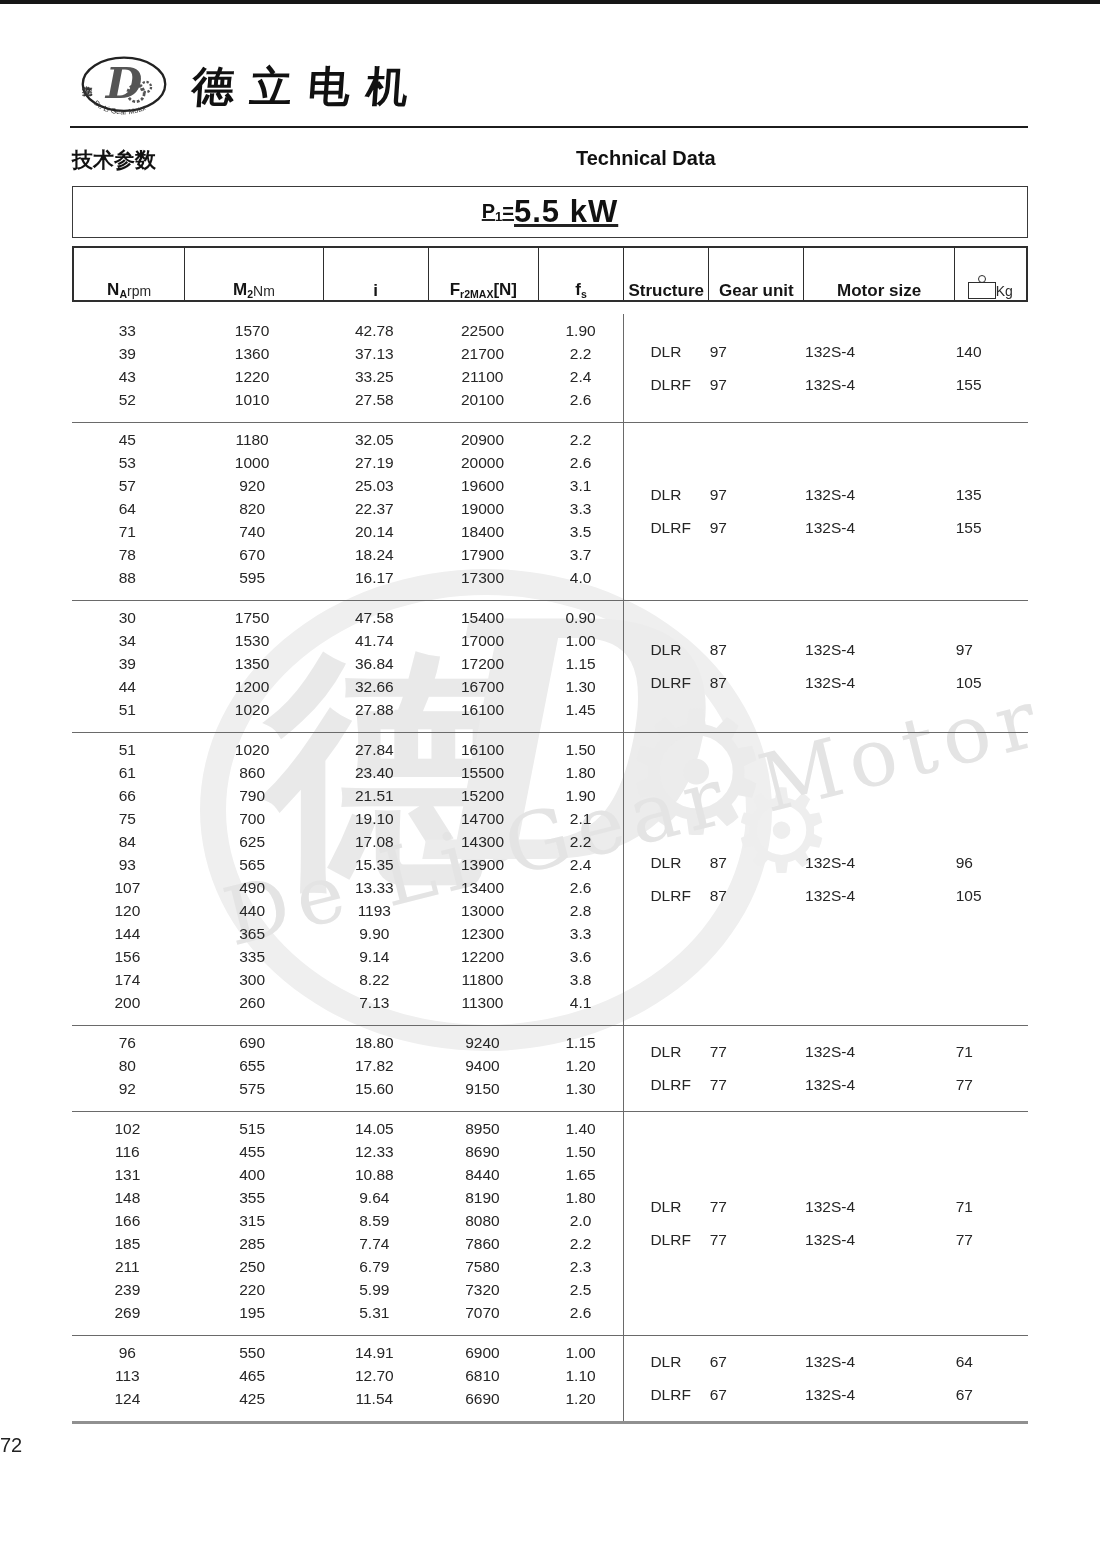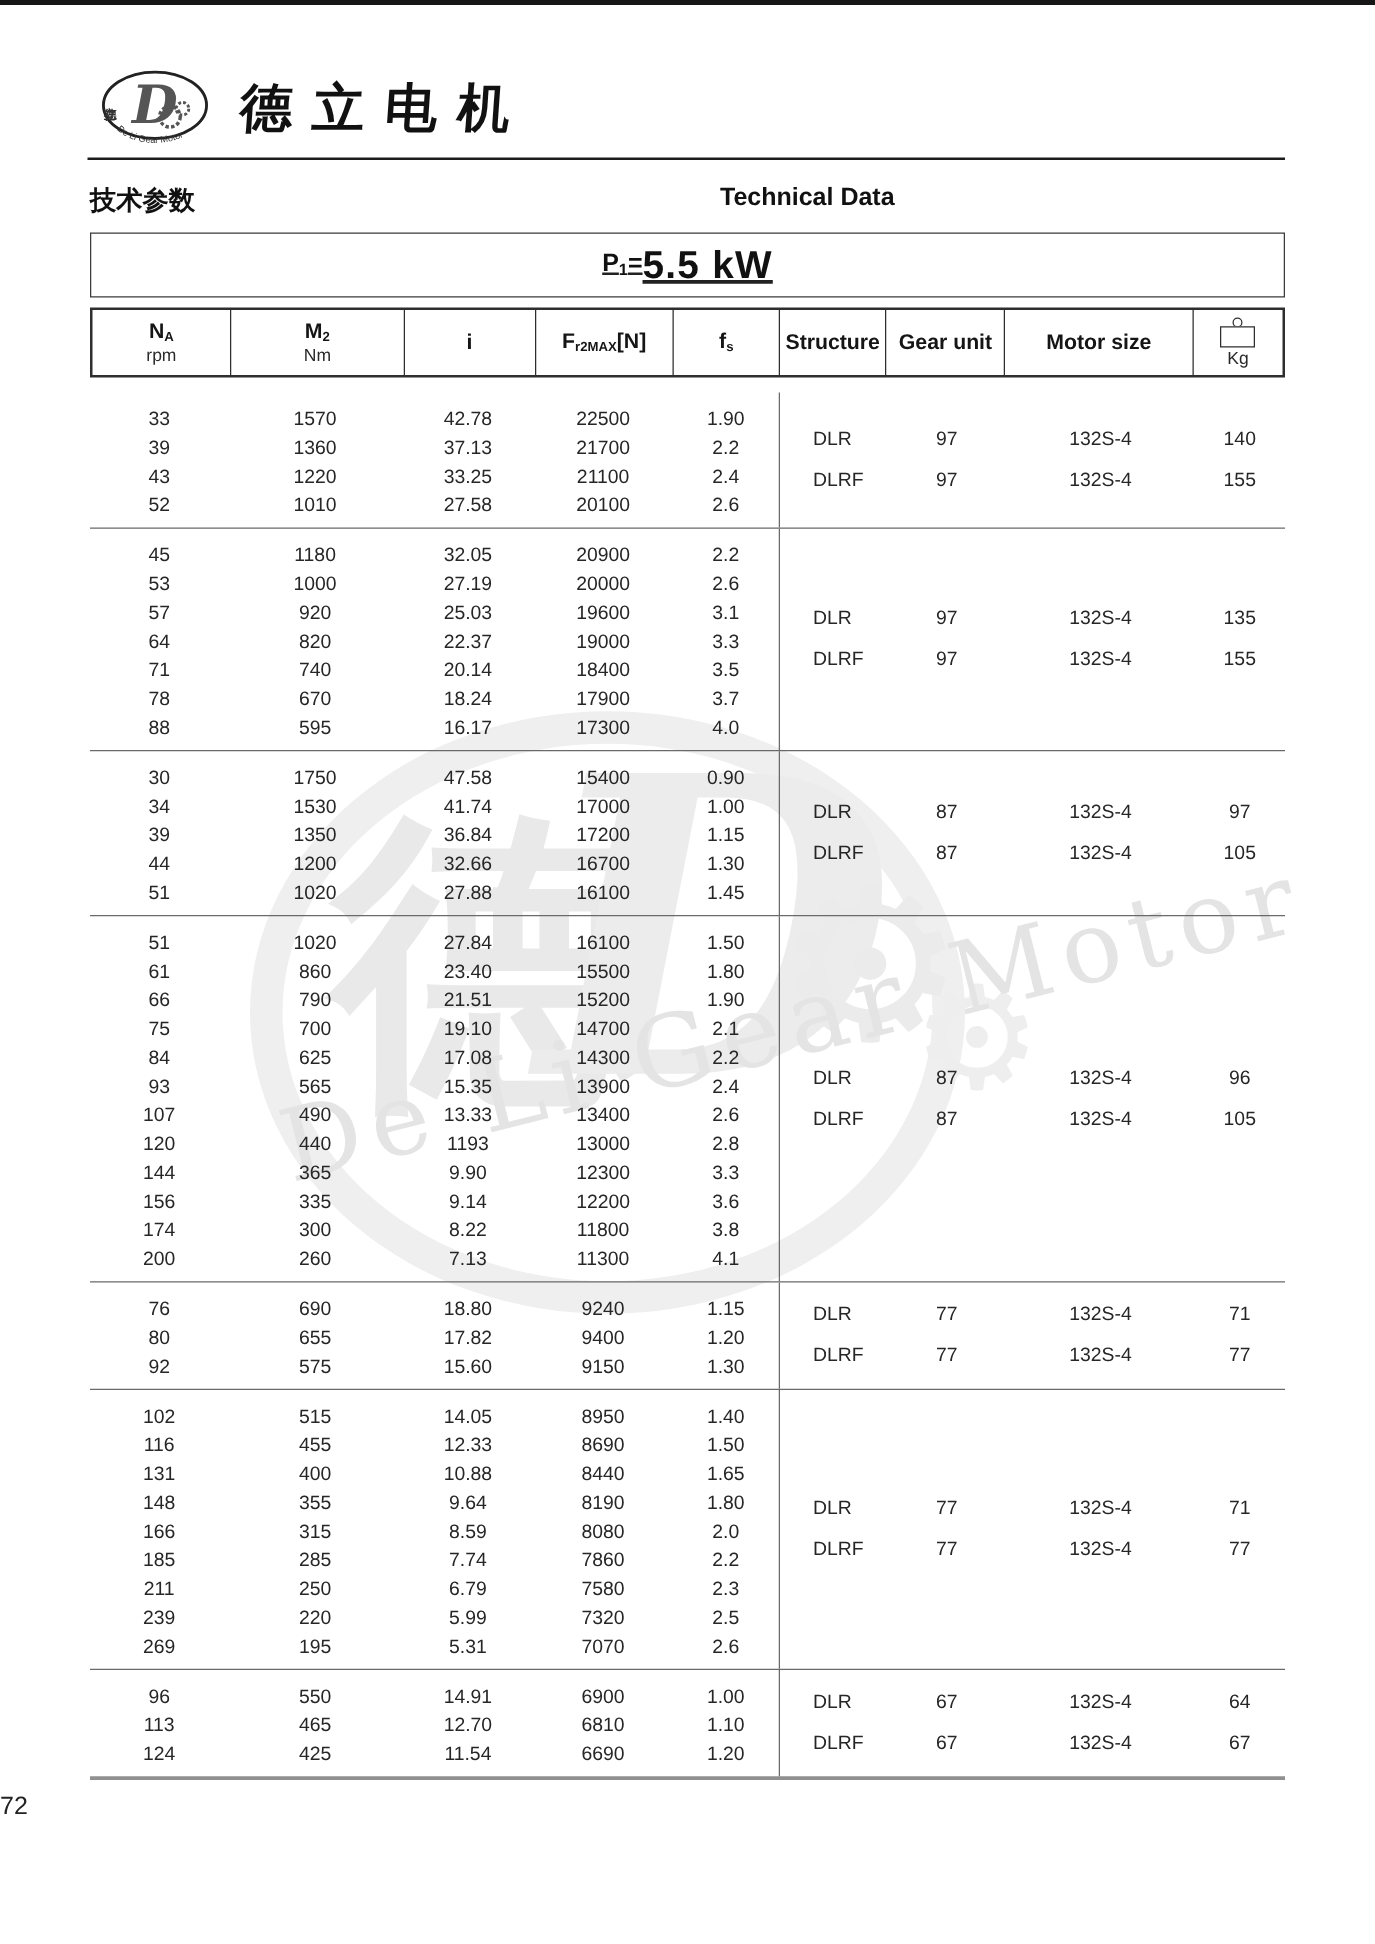--- a/index.html
+++ b/index.html
@@ -29,42 +29,42 @@
   .section-row{position:relative;margin:18px 72px 0;height:28px;}
   .title-zh{font-size:21px;font-weight:bold;color:#111;}
   .title-en{position:absolute;left:504px;top:1px;font-size:20px;font-weight:bold;color:#111;}
   
   .power-box{margin:12px 72px 0;height:50px;border:1.5px solid #3a3a3a;display:flex;align-items:center;justify-content:center;background:transparent;text-decoration:underline;}
   .power-prefix{font-size:20px;font-weight:bold;color:#111;}
   .power-prefix .sub{font-size:13px;}
   .power-value{font-size:31px;font-weight:bold;color:#111;letter-spacing:1px;}
   
   .table-header{margin:8px 72px 0;border:2px solid #2e2e2e;display:flex;height:56px;box-sizing:border-box;}
-  .th{display:flex;flex-direction:column;align-items:center;justify-content:center;border-left:1.5px solid #2e2e2e;box-sizing:border-box;line-height:1.12;}
+  .th{display:flex;flex-direction:row;align-items:flex-end;justify-content:center;border-left:1.5px solid #2e2e2e;box-sizing:border-box;line-height:1.12;}
   .th:first-child{border-left:none;}
   .th .main{font-size:17px;font-weight:bold;color:#151515;}
   .th .unit{font-size:14px;color:#2a2a2a;}
   .sub{font-size:0.62em;vertical-align:-0.25em;}
   .c1{width:11.58%;} .c2{width:14.53%;} .c3{width:11.05%;} .c4{width:11.58%;} .c5{width:8.94%;}
   .c6{width:8.95%;} .c7{width:10.0%;} .c8{width:15.79%;} .c9{width:7.58%;}
   .kg-icon{display:flex;flex-direction:column;align-items:center;margin-bottom:1px;}
   .kg-knob{width:6px;height:6px;border:1.5px solid #2e2e2e;border-radius:50%;background:#fff;margin-bottom:-1px;}
   .kg-body{width:26px;height:15px;border:1.5px solid #2e2e2e;background:#fff;}
   
   .table-body{margin:12px 72px 0;}
   .group{display:flex;border-bottom:1.2px solid #6a6a6a;}
   .group:last-child{border-bottom:none;}
   .group-left{width:57.68%;padding:8px 0;}
   .group-right{width:42.32%;border-left:1.2px solid #6a6a6a;display:flex;align-items:center;box-sizing:border-box;}
-  .data-row{display:flex;height:23px;align-items:flex-end;}
+  .data-row{display:flex;height:23px;align-items:flex-start;}
   .cell{text-align:center;font-size:15.5px;color:#262626;box-sizing:border-box;}
   .gl .cc1{width:20.07%;} .gl .cc2{width:25.18%;} .gl .cc3{width:19.16%;} .gl .cc4{width:20.07%;} .gl .cc5{width:15.52%;}
   .structure-block{width:100%;}
   .structure-row{display:flex;height:33px;align-items:center;}
-  .scell{font-size:15.5px;color:#262626;box-sizing:border-box;text-align:center;}
+  .scell{font-size:15.5px;color:#262626;box-sizing:border-box;text-align:left;}
   .sc1{width:21.14%;text-align:left;padding-left:26px;}
   .sc2{width:23.63%;} .sc3{width:37.31%;} .sc4{width:17.92%;}
   
   .footer-rule{margin:0 72px;border-bottom:3px solid #909090;}
   .page-num{text-align:left;font-size:20px;color:#222;margin-top:10px;}
   
   .logo{width:92px;height:66px;flex:0 0 auto;}
 </style>
 </head>
 <body>

